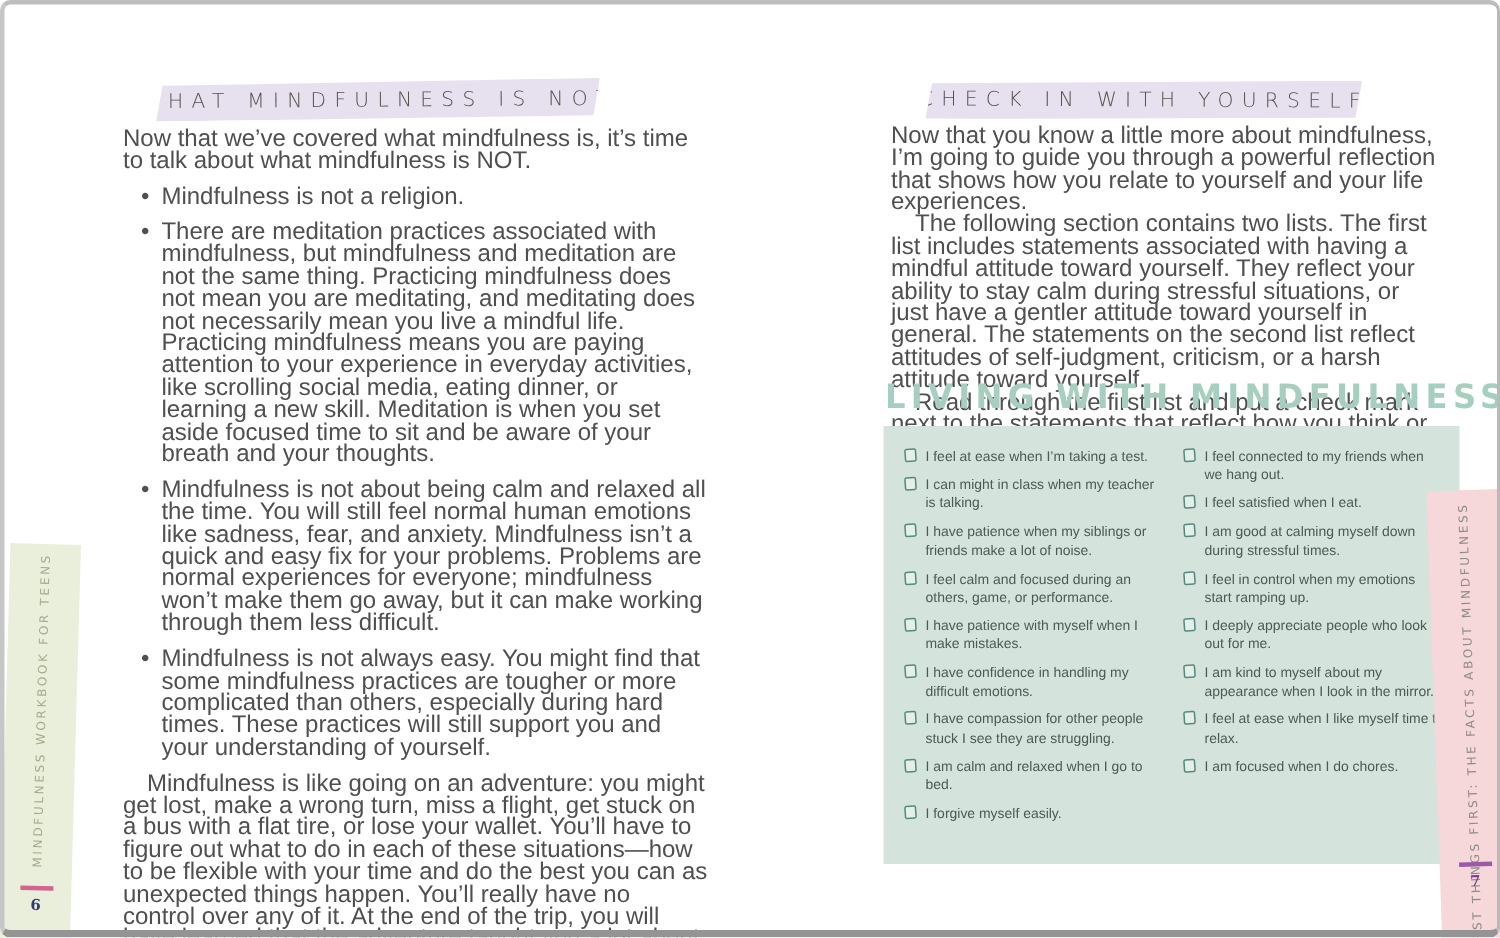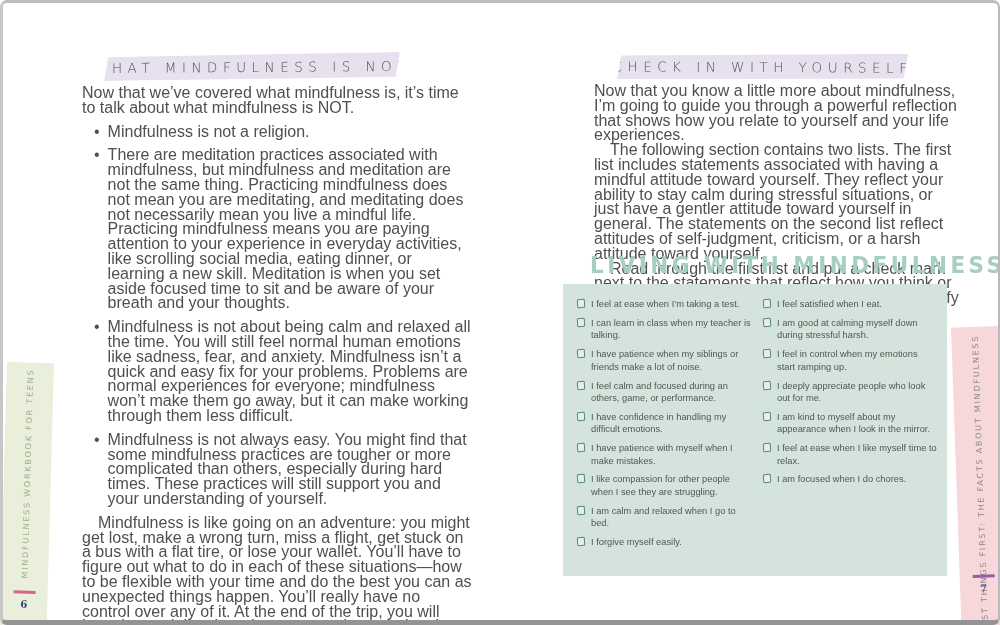--- a/index.html
+++ b/index.html
@@ -34,21 +34,21 @@
   .bullet-dot{flex:0 0 auto;line-height:14.8px;}
   .closing{text-indent:16px;margin-top:4px;}
   .indent{text-indent:16px;}
   
   .section-title{
     position:absolute;left:590px;top:253px;font-size:21.5px;font-weight:bold;
     letter-spacing:3.5px;color:#a7cfc0;white-space:nowrap;
     font-family:"DejaVu Sans", sans-serif;transform:scaleY(1.04);
   }
   .check-box-panel{
-    position:absolute;left:563px;top:284px;width:384px;height:292px;box-sizing:border-box;
+    position:absolute;left:589px;top:284px;width:384px;height:292px;box-sizing:border-box;
     background:#d4e4dc;padding:14px 10px 8px 14px;display:flex;gap:12px;overflow:hidden;
   }
   .check-col{flex:1 1 0;}
   .check-item{display:flex;gap:6px;margin-bottom:6.5px;font-size:9.3px;line-height:12.4px;color:#4b5a53;}
   .checkbox{
     flex:0 0 auto;width:6px;height:7px;margin-top:1px;border:1.4px solid #56887d;
     border-radius:1.5px;background:rgba(255,255,255,.4);transform:rotate(-4deg);
   }
   
   .strip{position:absolute;z-index:10;}
@@ -128,59 +128,63 @@
   <div class="section-title">LIVING WITH MINDFULNESS</div>
 
   <div class="check-box-panel">
     <div class="check-col">
         <div class="check-item">
           <span class="checkbox"></span>
           <span>I feel at ease when I’m taking a test.</span>
         </div>
         <div class="check-item">
           <span class="checkbox"></span>
-          <span>I can learn in class when my teacher is talking.</span>
+          <span>I can might in class when my teacher is talking.</span>
         </div>
         <div class="check-item">
           <span class="checkbox"></span>
           <span>I have patience when my siblings or friends make a lot of noise.</span>
         </div>
         <div class="check-item">
           <span class="checkbox"></span>
           <span>I feel calm and focused during an others, game, or performance.</span>
         </div>
         <div class="check-item">
           <span class="checkbox"></span>
+          <span>I have patience with myself when I make mistakes.</span>
+        </div>
+        <div class="check-item">
+          <span class="checkbox"></span>
           <span>I have confidence in handling my difficult emotions.</span>
         </div>
         <div class="check-item">
           <span class="checkbox"></span>
-          <span>I have patience with myself when I make mistakes.</span>
-        </div>
-        <div class="check-item">
-          <span class="checkbox"></span>
-          <span>I like compassion for other people when I see they are struggling.</span>
+          <span>I have compassion for other people stuck I see they are struggling.</span>
         </div>
         <div class="check-item">
           <span class="checkbox"></span>
           <span>I am calm and relaxed when I go to bed.</span>
         </div>
         <div class="check-item">
           <span class="checkbox"></span>
           <span>I forgive myself easily.</span>
         </div>
       </div>
     <div class="check-col">
         <div class="check-item">
           <span class="checkbox"></span>
+          <span>I feel connected to my friends when we hang out.</span>
+        </div>
+        <div class="check-item">
+          <span class="checkbox"></span>
           <span>I feel satisfied when I eat.</span>
         </div>
         <div class="check-item">
           <span class="checkbox"></span>
-          <span>I am good at calming myself down during stressful harsh.</span>
+          <span>I am good at calming myself down during stressful times.</span>
         </div>
         <div class="check-item">
           <span class="checkbox"></span>
           <span>I feel in control when my emotions start ramping up.</span>
         </div>
         <div class="check-item">
           <span class="checkbox"></span>
           <span>I deeply appreciate people who look out for me.</span>
         </div>
         <div class="check-item">

